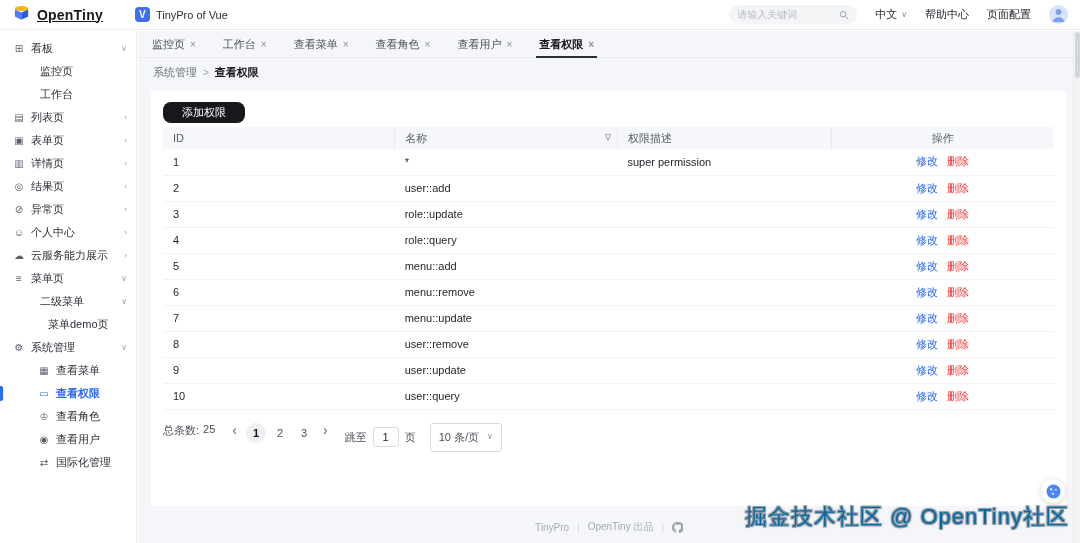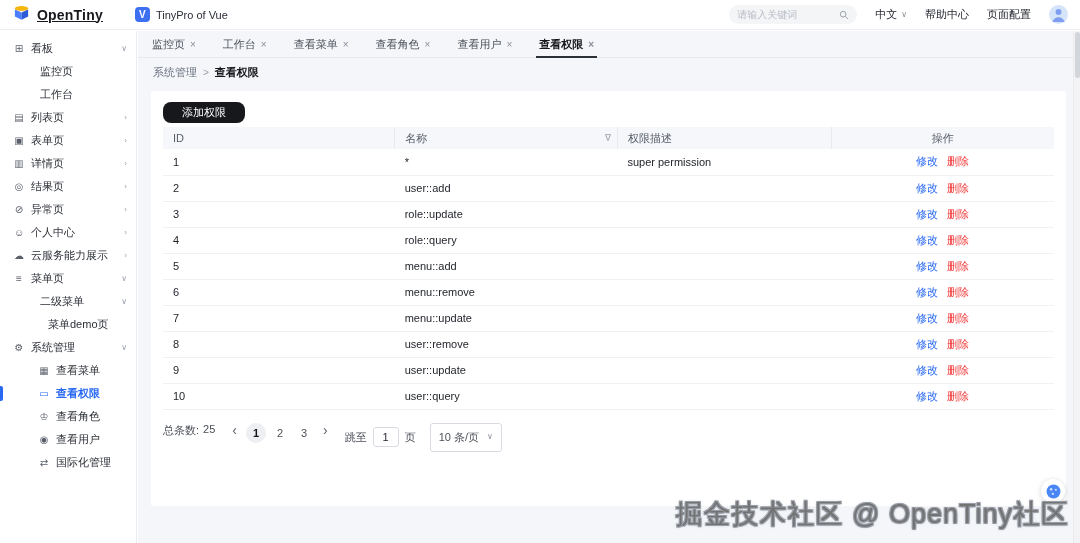--- a/index.html
+++ b/index.html
@@ -91,22 +91,22 @@
 
   .float-btn { position:absolute; right:15px; bottom:40px; width:24px; height:24px; border-radius:50%;
                background:#fff; box-shadow:0 1px 5px rgba(0,0,0,.18); display:flex; align-items:center;
                justify-content:center; cursor:pointer; z-index:40; }
 
   .scrollbar { position:absolute; top:31px; right:0; bottom:0; width:7px; background:#f3f3f5;
                border-left:1px solid #eaeaee; z-index:35; }
   .scroll-thumb { position:absolute; top:1px; left:1px; width:5px; height:46px; background:#d2d5da;
                   border-radius:3px; cursor:pointer; }
 
-  .watermark { position:absolute; right:11px; bottom:11px; z-index:60; font-size:27px; letter-spacing:1px;
-               color:#737373; pointer-events:none;
+  .watermark { position:absolute; right:11px; bottom:11px; z-index:60; font-size:22px; letter-spacing:1px;
+               color:#0369a1; pointer-events:none;
                text-shadow:-1px -1px 0 #989da7, 1px -1px 0 #989da7, -1px 1px 0 #989da7, 1px 1px 0 #989da7,
                            0 0 3px rgba(90,95,105,.5); }
 </style>
 </head>
 <body>
 
 <div class="topbar">
   <div class="logo-group">
     <span>
       <svg width="19" height="16" viewBox="0 0 20 16">
@@ -365,20 +365,31 @@
         <input type="text" value="1" style="">
         <span>页</span>
       </span>
       <span class="pg-size">
         <span>10 条/页</span>
         <span class="chev">∨</span>
       </span>
     </div>
   </div>
 
+  <div class="footer">
+    <span>TinyPro</span>
+    <span class="f-div">|</span>
+    <span>OpenTiny 出品</span>
+    <span class="f-div">|</span>
+    <span style="display:flex;">
+      <svg width="11" height="11" viewBox="0 0 16 16" fill="#9ba1ab">
+        <path d="M8 0a8 8 0 0 0-2.5 15.6c.4.1.5-.2.5-.4v-1.4c-2 .4-2.5-.9-2.5-.9-.4-.9-.9-1.2-.9-1.2-.7-.5.1-.5.1-.5.8.1 1.2.8 1.2.8.7 1.2 1.9.9 2.4.7.1-.5.3-.9.5-1.1-1.8-.2-3.7-.9-3.7-4 0-.9.3-1.6.8-2.2-.1-.2-.4-1 .1-2.1 0 0 .7-.2 2.2.8a7.5 7.5 0 0 1 4 0c1.5-1 2.2-.8 2.2-.8.5 1.1.2 1.9.1 2.1.5.6.8 1.3.8 2.2 0 3.1-1.9 3.8-3.7 4 .3.3.6.8.6 1.6v2.3c0 .2.1.5.5.4A8 8 0 0 0 8 0z"></path>
+      </svg>
+    </span>
+  </div>
 
   <div class="float-btn">
     <span style="display:flex;">
       <svg width="15" height="15" viewBox="0 0 14 14">
         <circle cx="7" cy="7" r="6.5" fill="#4a86f5"></circle>
         <circle cx="4.8" cy="5" r="1.2" fill="#cfe0ff"></circle>
         <circle cx="9.2" cy="5.4" r="1" fill="#cfe0ff"></circle>
         <circle cx="6.4" cy="9.2" r="1.1" fill="#cfe0ff"></circle>
       </svg>
     </span>

